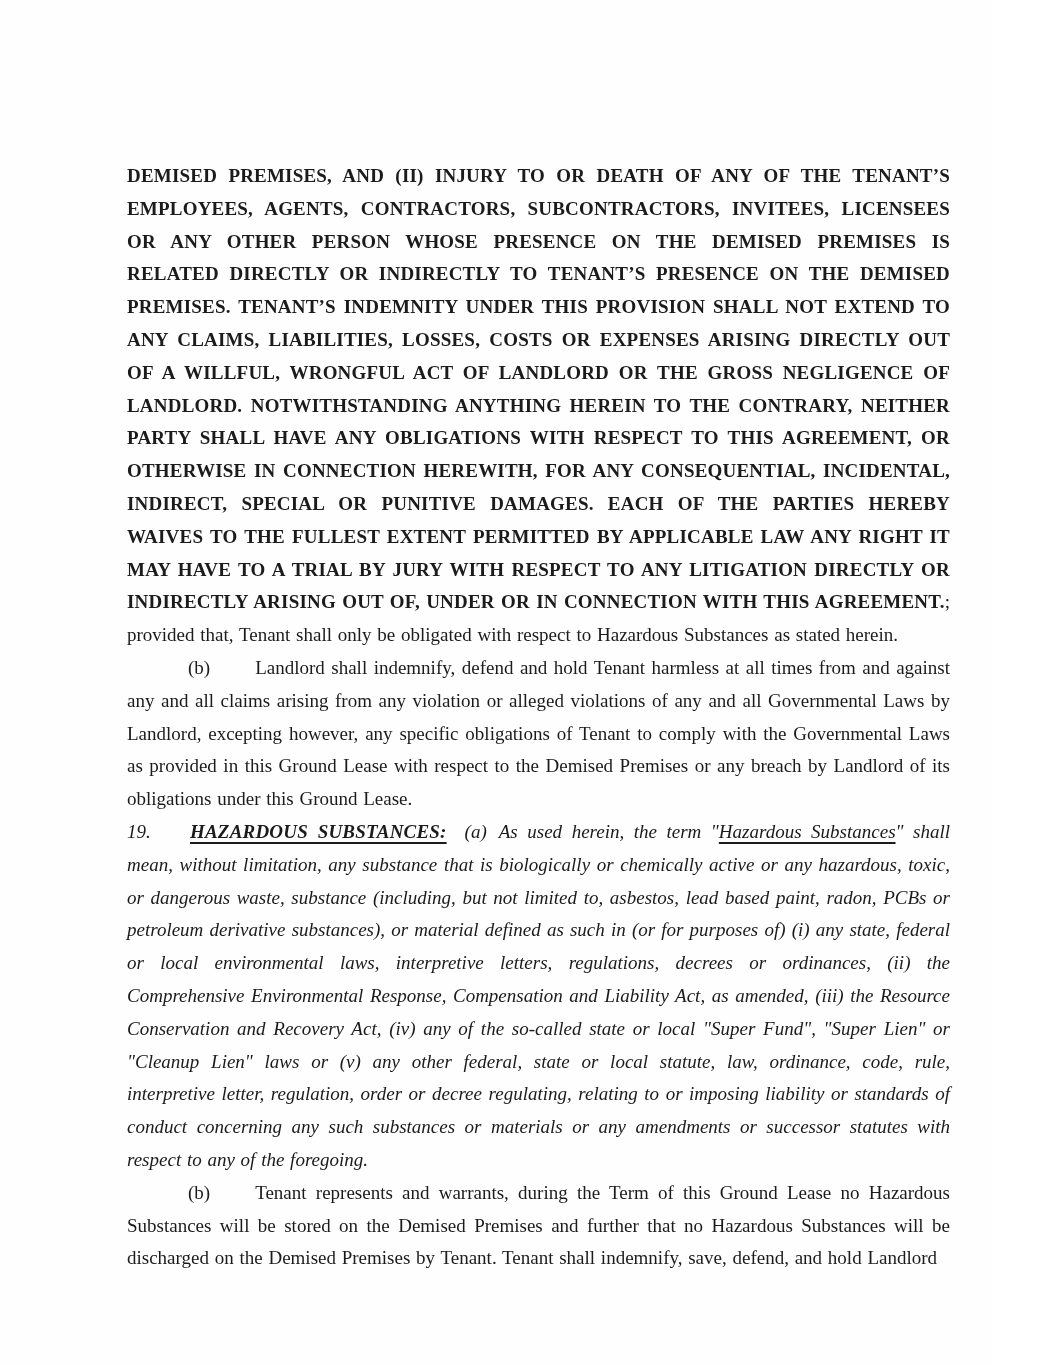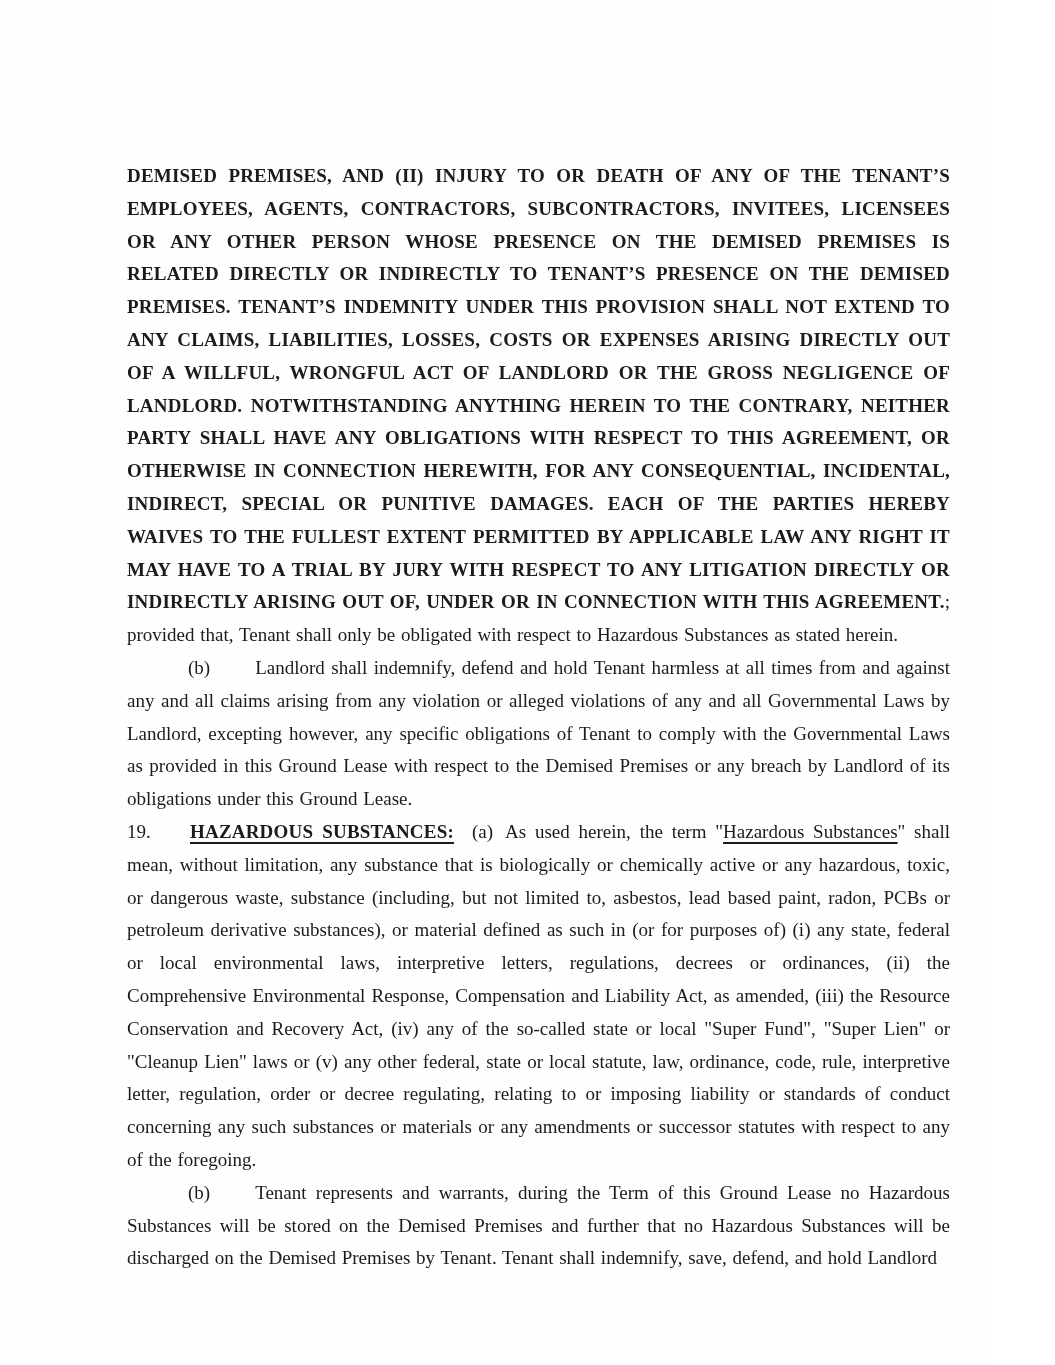--- a/index.html
+++ b/index.html
@@ -53,20 +53,21 @@
   .tab-sm {
     display: inline-block;
     width: 18px;
   }
   .tab-xs {
     display: inline-block;
     width: 12px;
   }
   .sec-gap {
     margin-top: 28px;
+    font-style: italic;
   }
 </style>
 </head>
 <body>
 
 <div class="page">
   <div class="content">
 
     <p class="para"><span class="bold">DEMISED PREMISES, AND (II) INJURY TO OR DEATH OF ANY OF THE TENANT’S EMPLOYEES, AGENTS, CONTRACTORS, SUBCONTRACTORS, INVITEES, LICENSEES OR ANY OTHER PERSON WHOSE PRESENCE ON THE DEMISED PREMISES IS RELATED DIRECTLY OR INDIRECTLY TO TENANT’S PRESENCE ON THE DEMISED PREMISES. TENANT’S INDEMNITY UNDER THIS PROVISION SHALL NOT EXTEND TO ANY CLAIMS, LIABILITIES, LOSSES, COSTS OR EXPENSES ARISING DIRECTLY OUT OF A WILLFUL, WRONGFUL ACT OF LANDLORD OR THE GROSS NEGLIGENCE OF LANDLORD. NOTWITHSTANDING ANYTHING HEREIN TO THE CONTRARY, NEITHER PARTY SHALL HAVE ANY OBLIGATIONS WITH RESPECT TO THIS AGREEMENT, OR OTHERWISE IN CONNECTION HEREWITH, FOR ANY CONSEQUENTIAL, INCIDENTAL, INDIRECT, SPECIAL OR PUNITIVE DAMAGES.  EACH OF THE PARTIES HEREBY WAIVES TO THE FULLEST EXTENT PERMITTED BY APPLICABLE LAW ANY RIGHT IT MAY HAVE TO A TRIAL BY JURY WITH RESPECT TO ANY LITIGATION DIRECTLY OR INDIRECTLY ARISING OUT OF, UNDER OR IN CONNECTION WITH THIS AGREEMENT.</span><span>; provided that, Tenant shall only be obligated with respect to Hazardous Substances as stated herein.</span></p>
 

